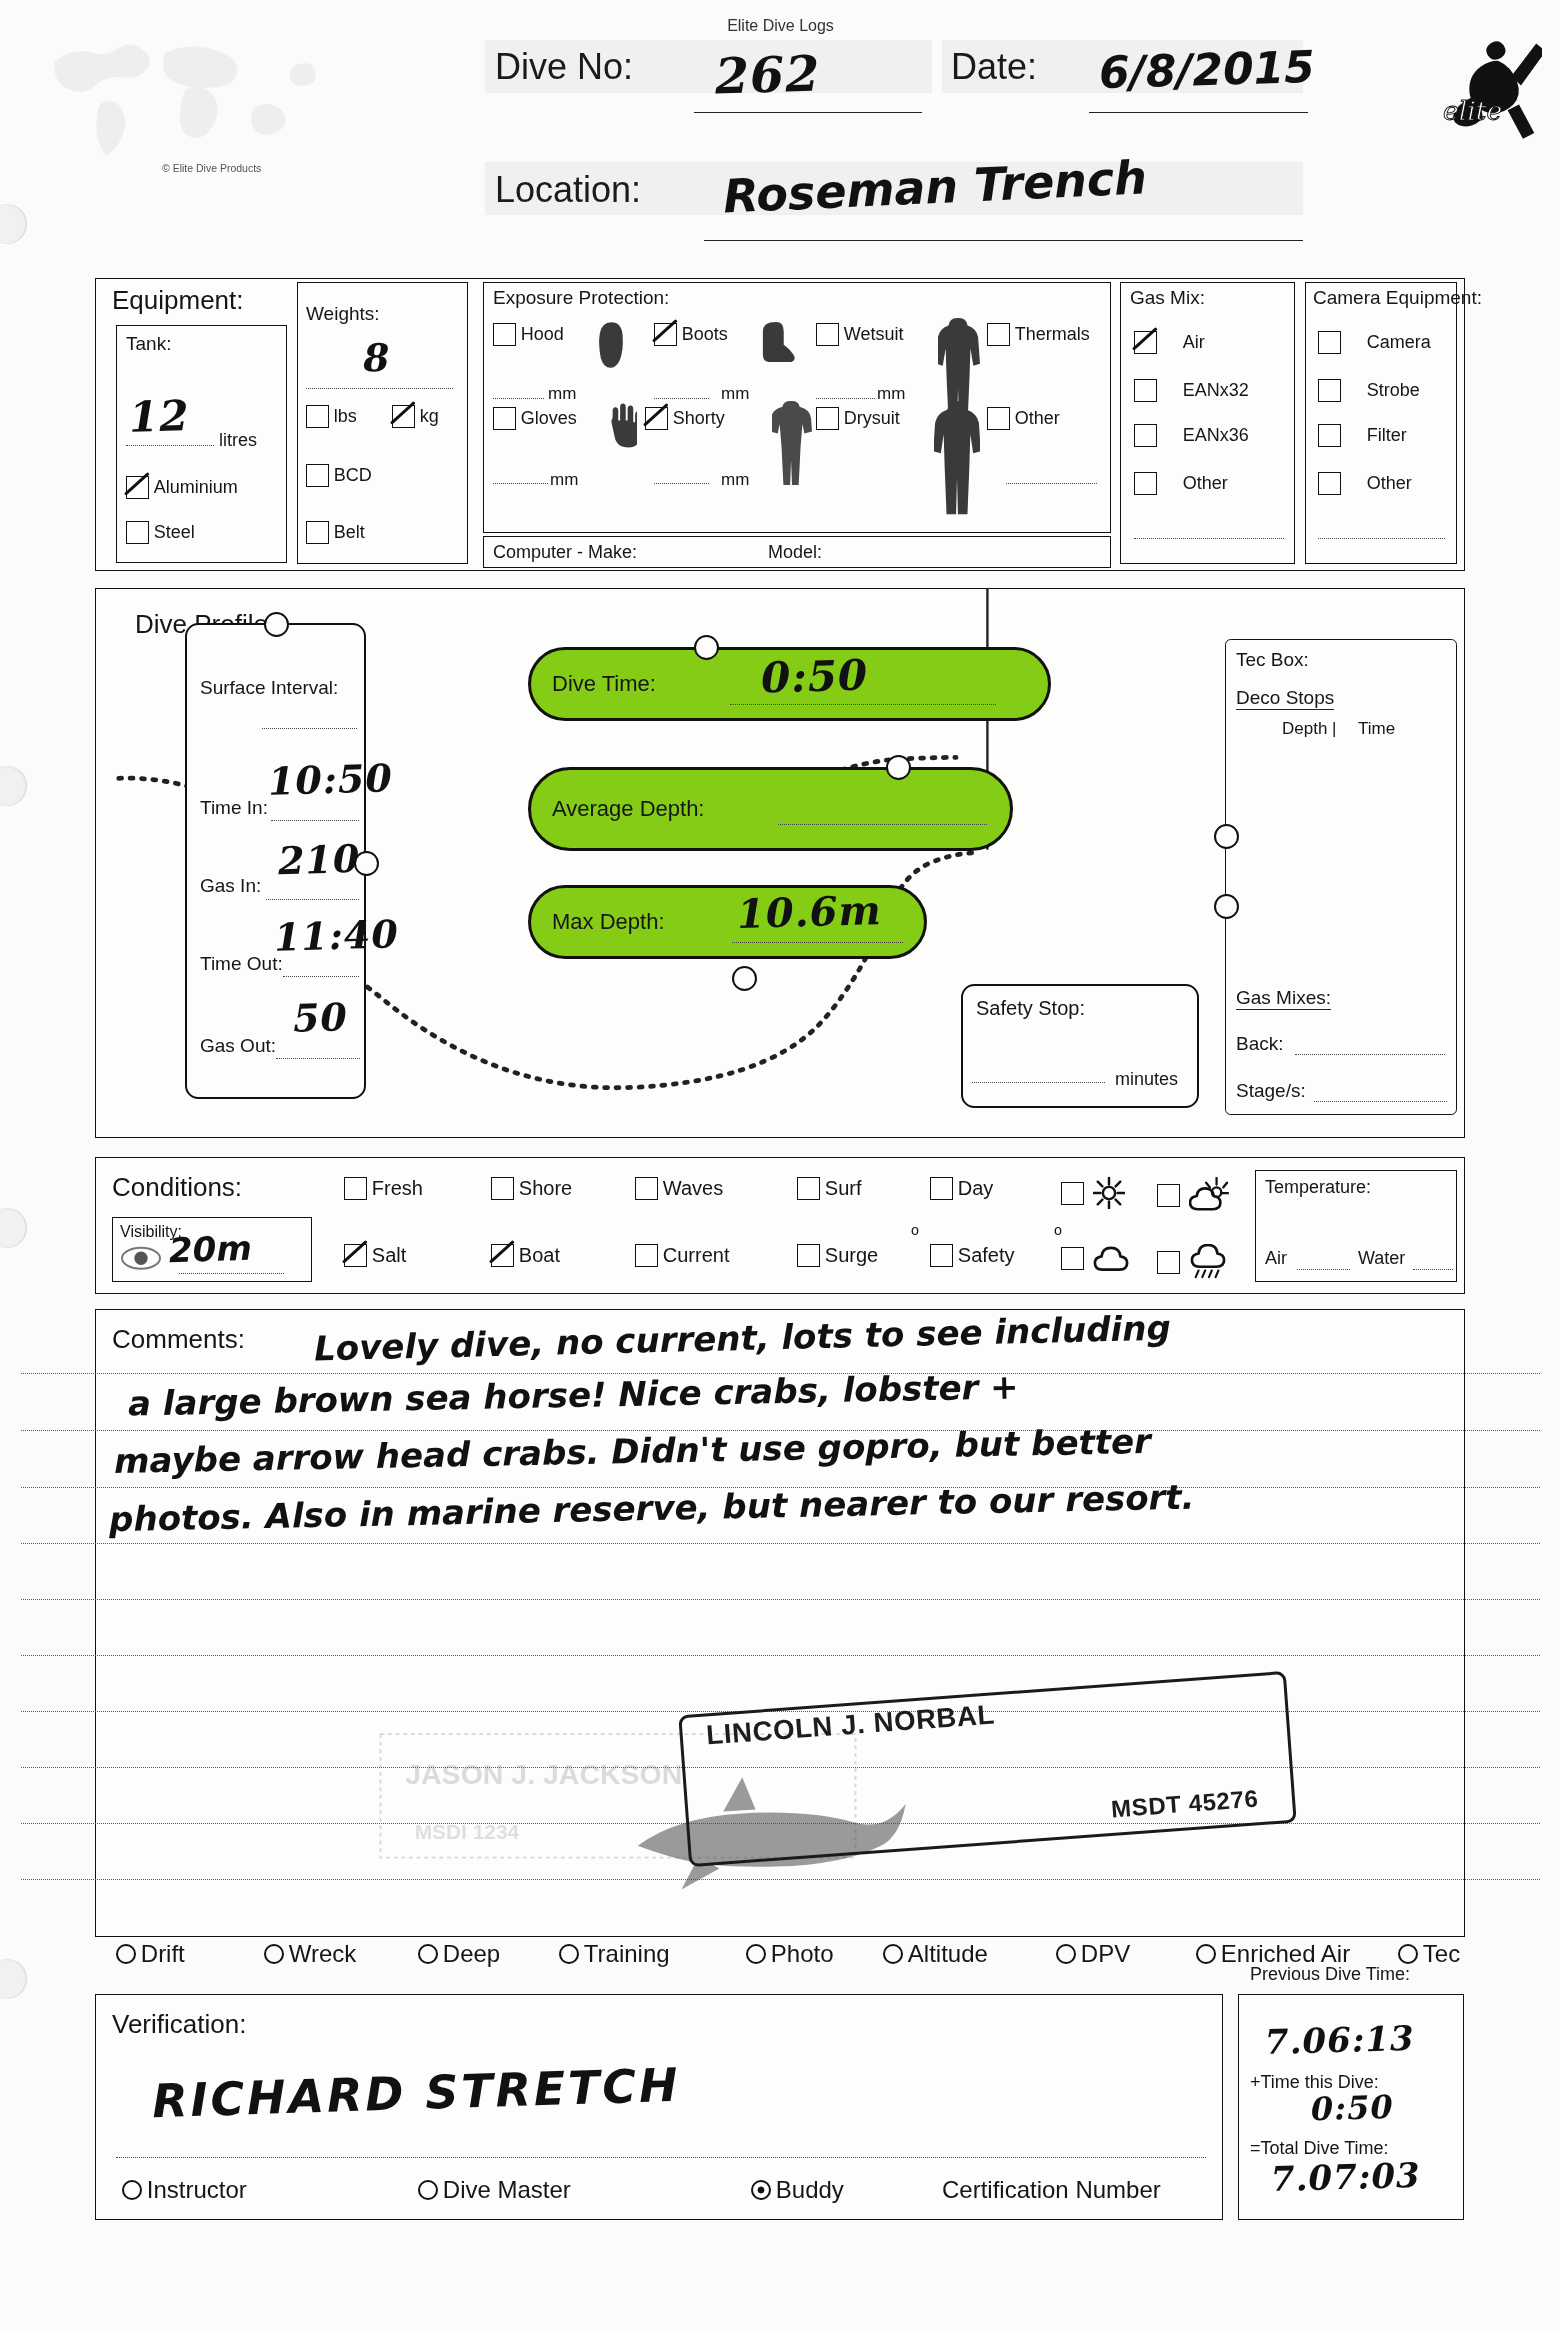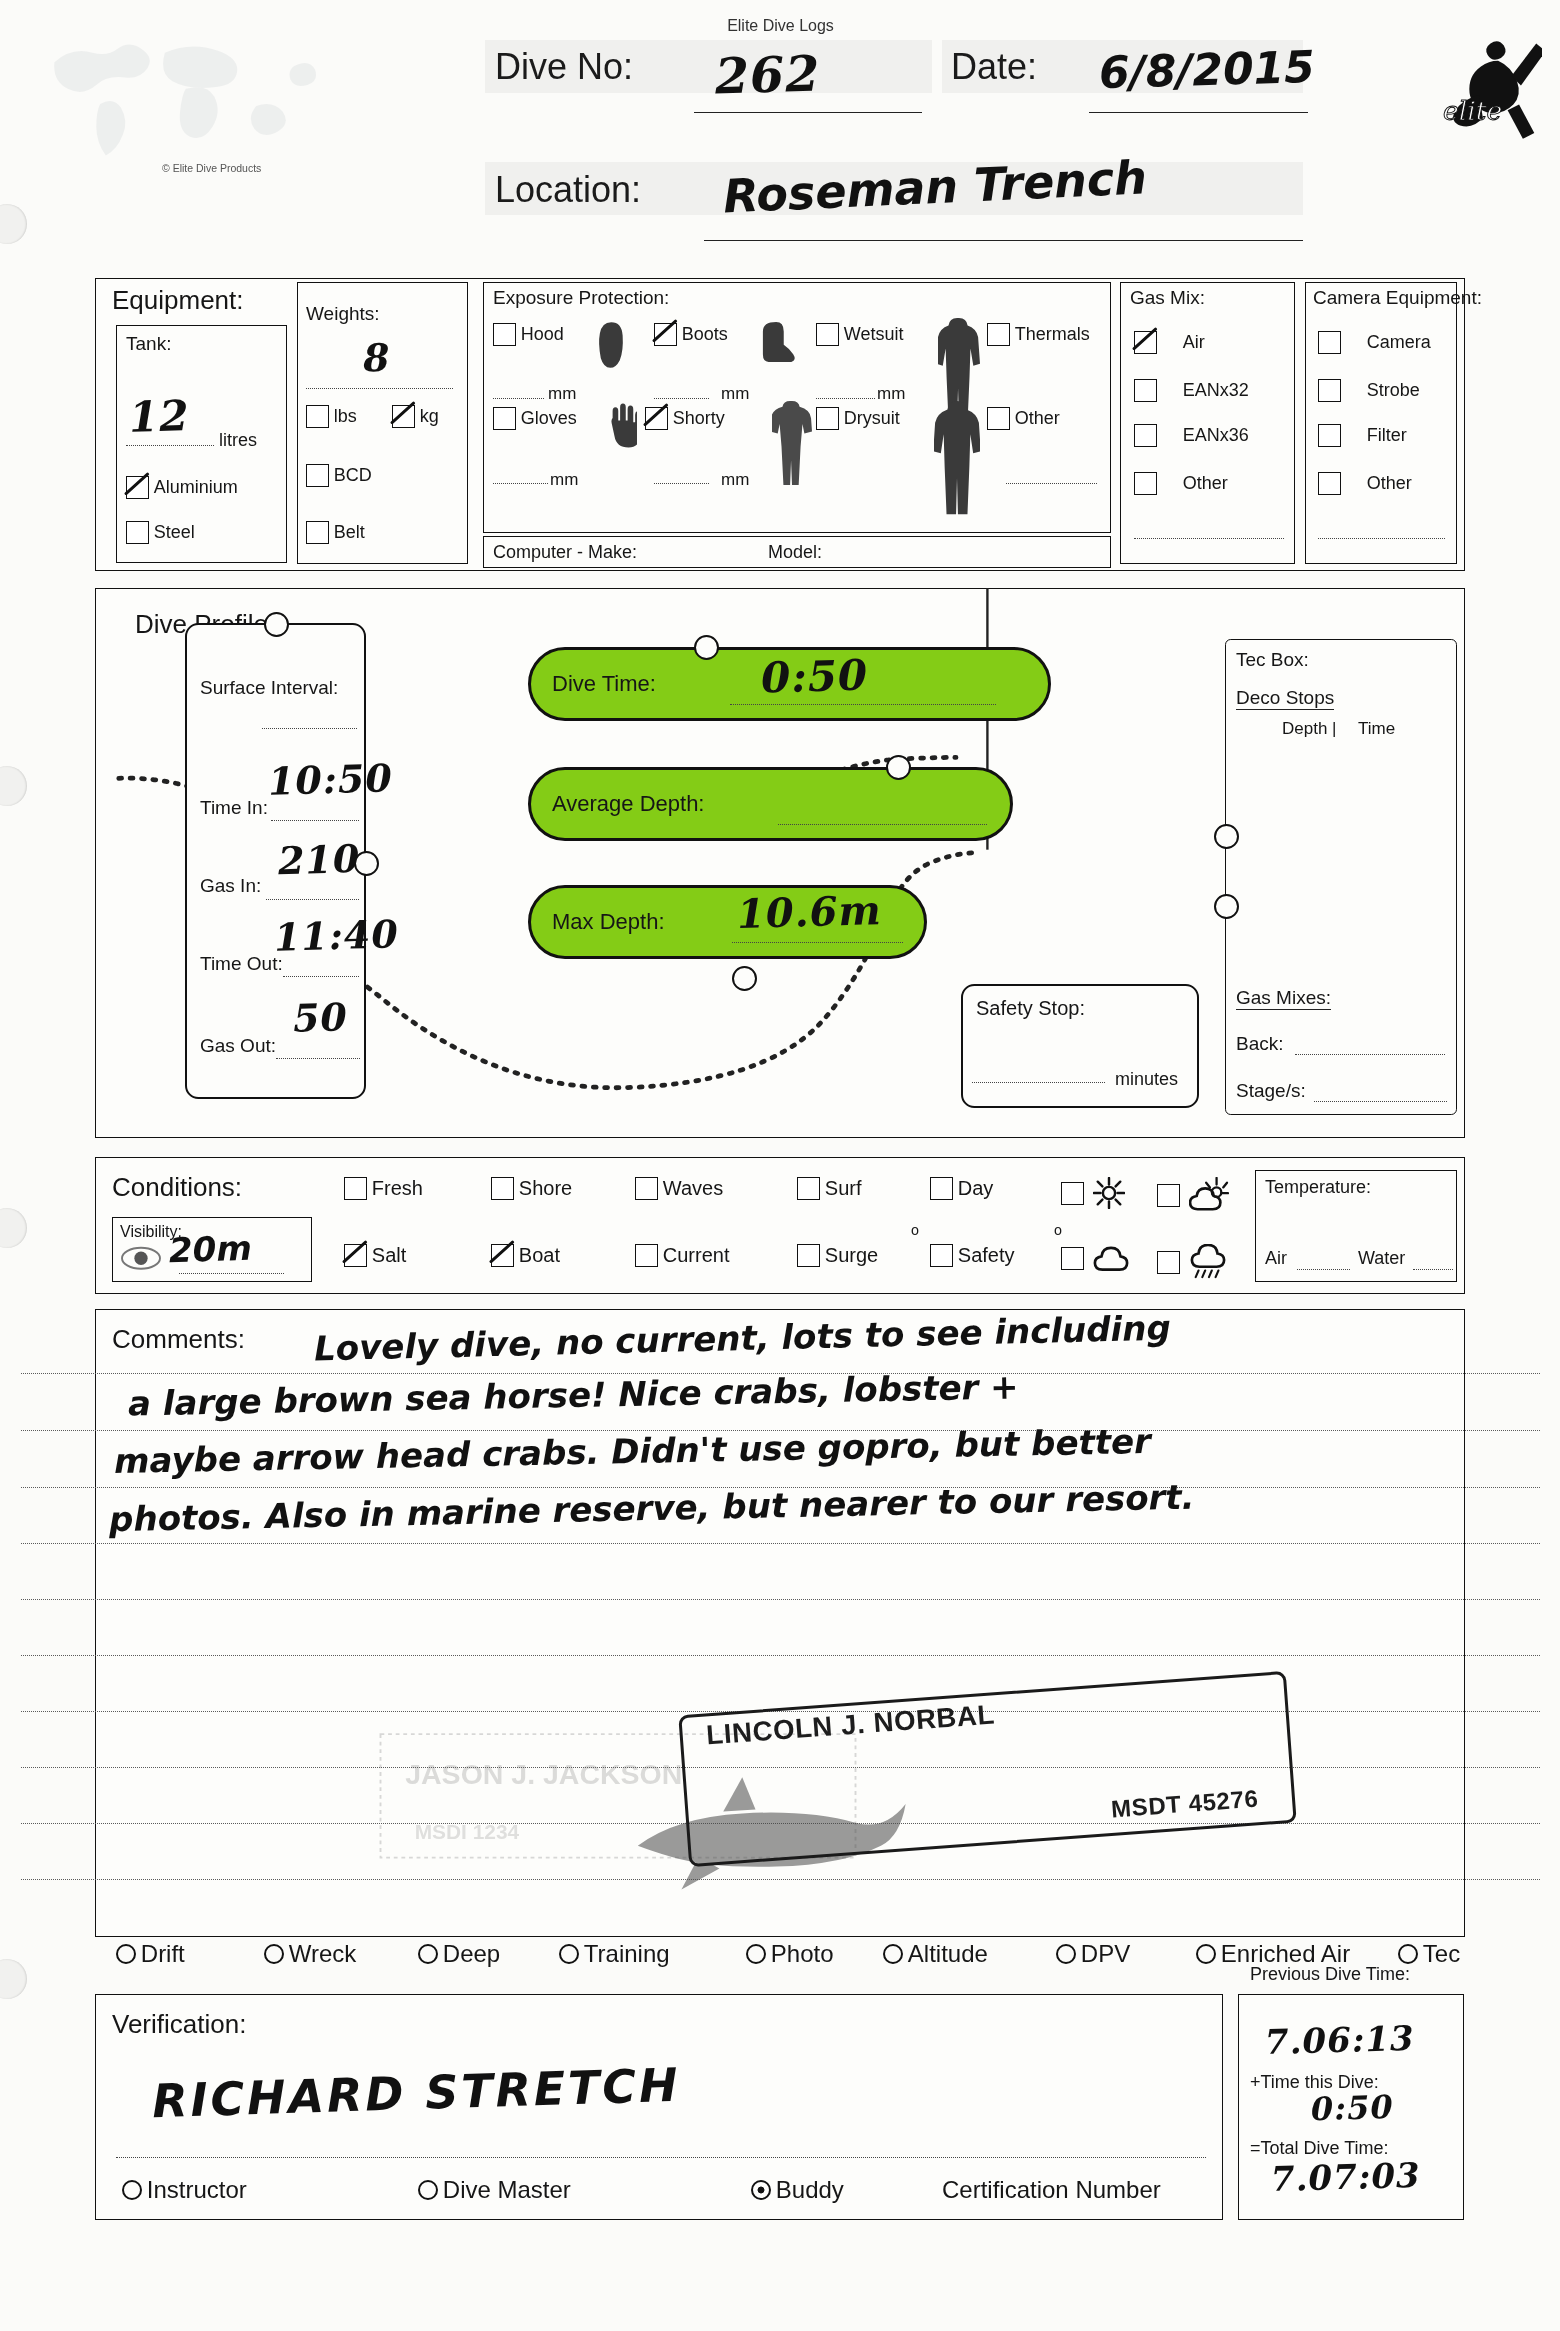--- a/index.html
+++ b/index.html
@@ -372,21 +372,21 @@
 
   <div class="capsule" style="left:528px; top:647px; width:523px; height:74px;">
     <span>Dive Time:</span>
   </div>
   <div class="dots" style="position:absolute; left:730px; top:704px; width:266px;"></div>
   <div style="position:absolute; left:761px; top:652px;">
     <span class="hw" style="font-size:42px;">0:50</span>
   </div>
   <div class="node" style="left:694px; top:635px;"></div>
 
-  <div class="capsule" style="left:528px; top:767px; width:485px; height:74px;">
+  <div class="capsule" style="left:528px; top:767px; width:485px; height:84px;">
     <span>Average Depth:</span>
   </div>
   <div class="dots" style="position:absolute; left:778px; top:824px; width:209px;"></div>
   <div class="node" style="left:886px; top:755px;"></div>
 
   <div class="capsule" style="left:528px; top:885px; width:399px; height:74px;">
     <span>Max Depth:</span>
   </div>
   <div class="dots" style="position:absolute; left:732px; top:942px; width:171px;"></div>
   <div style="position:absolute; left:737px; top:888px;">

